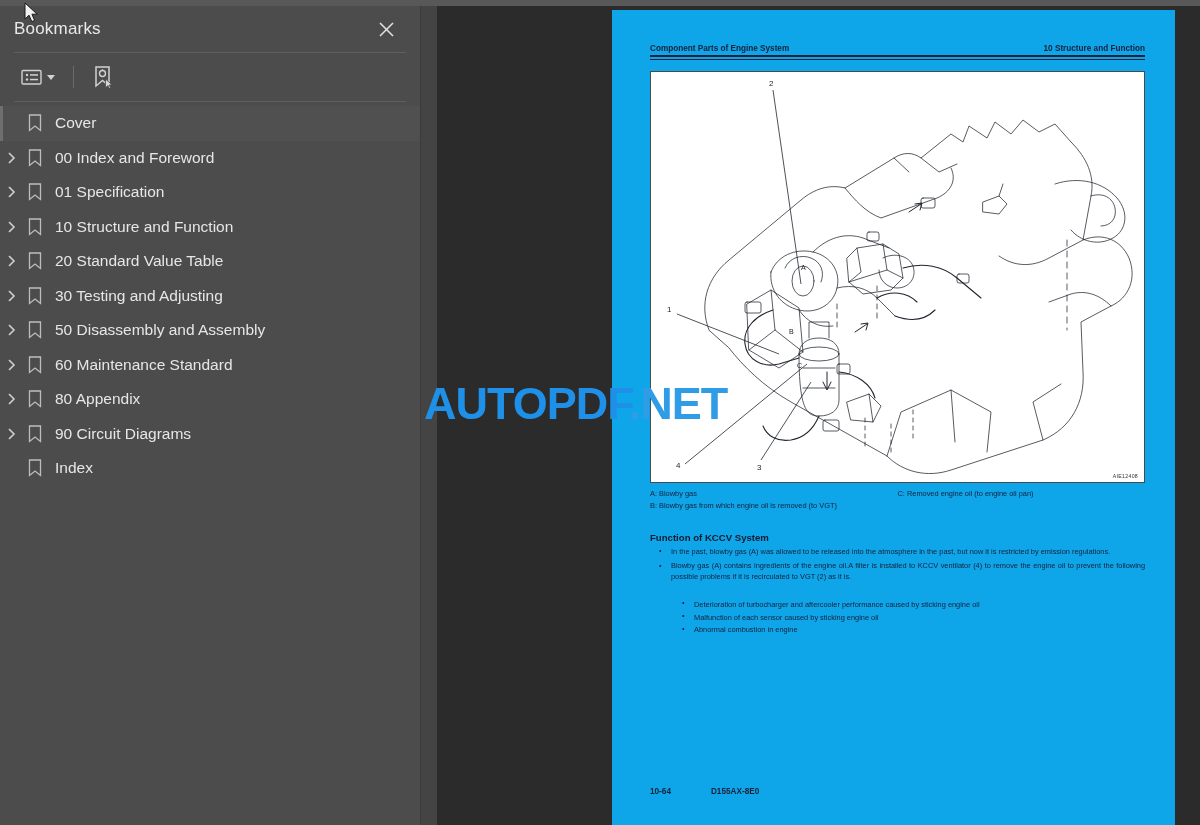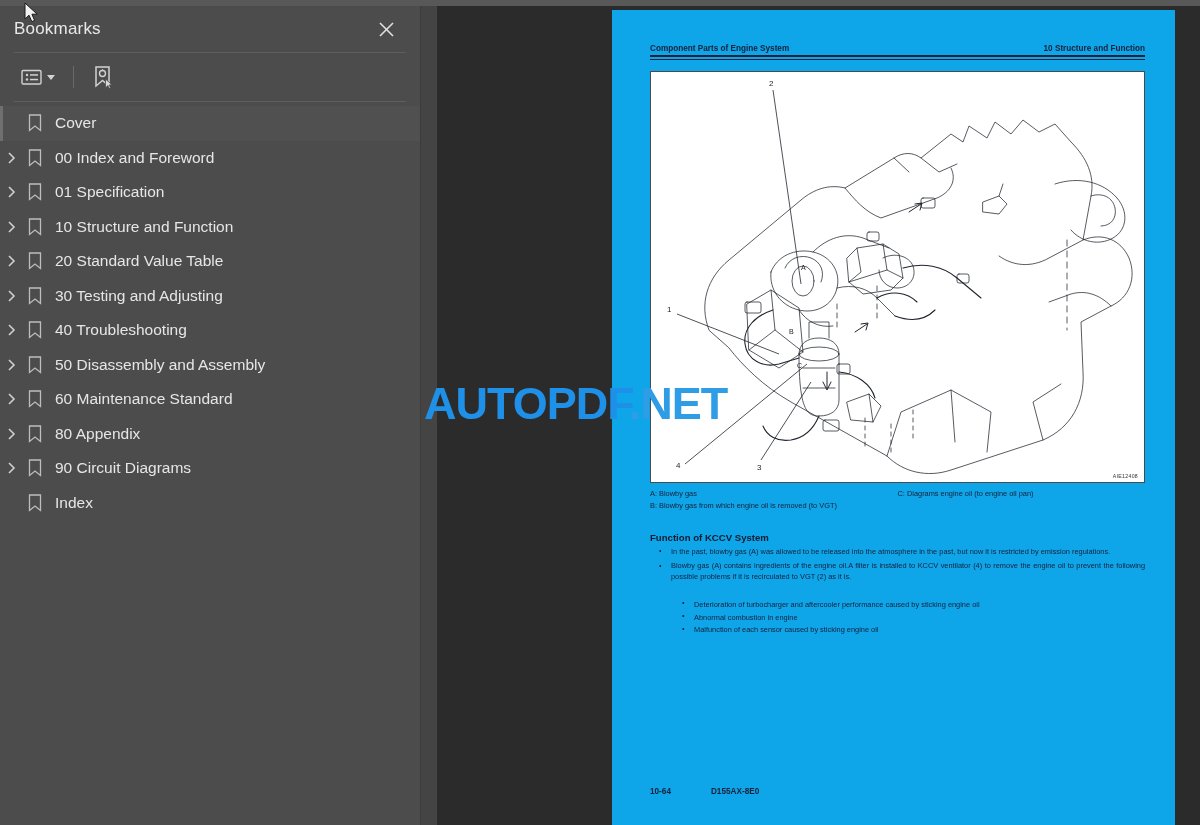--- a/index.html
+++ b/index.html
@@ -270,33 +270,20 @@
           <svg width="9" height="14" viewBox="0 0 9 14">
               <polyline points="2,2 7,7 2,12" fill="none" stroke="#cfcfcf" stroke-width="1.6"></polyline>
             </svg>
         </span>
         <span class="bm-ico">
           <svg width="14" height="18" viewBox="0 0 14 18">
               <path d="M1.5 1 H12.5 V16.5 L7 12 L1.5 16.5 Z" fill="none" stroke="#bdbdbd" stroke-width="1.3"></path>
             </svg>
         </span>
         <span class="bm-label">30 Testing and Adjusting</span>
-      </div>
-      <div class="bm-row">
-        <span class="bm-chev">
-          <svg width="9" height="14" viewBox="0 0 9 14">
-              <polyline points="2,2 7,7 2,12" fill="none" stroke="#cfcfcf" stroke-width="1.6"></polyline>
-            </svg>
-        </span>
-        <span class="bm-ico">
-          <svg width="14" height="18" viewBox="0 0 14 18">
-              <path d="M1.5 1 H12.5 V16.5 L7 12 L1.5 16.5 Z" fill="none" stroke="#bdbdbd" stroke-width="1.3"></path>
-            </svg>
-        </span>
-        <span class="bm-label">40 Troubleshooting</span>
       </div>
       <div class="bm-row">
         <span class="bm-chev">
           <svg width="9" height="14" viewBox="0 0 9 14">
               <polyline points="2,2 7,7 2,12" fill="none" stroke="#cfcfcf" stroke-width="1.6"></polyline>
             </svg>
         </span>
         <span class="bm-ico">
           <svg width="14" height="18" viewBox="0 0 14 18">
               <path d="M1.5 1 H12.5 V16.5 L7 12 L1.5 16.5 Z" fill="none" stroke="#bdbdbd" stroke-width="1.3"></path>
@@ -471,35 +458,35 @@
           <div class="fig-id">AIE12408</div>
         </div>
 
         <div class="legend">
           <div class="legend-grid">
             <div class="legend-col">
               <div class="legend-item">A: Blowby gas</div>
               <div class="legend-item hang">B: Blowby gas from which engine oil is removed (to VGT)</div>
             </div>
             <div class="legend-col">
-              <div class="legend-item">C: Diagrams engine oil (to engine oil pan)</div>
+              <div class="legend-item">C: Removed engine oil (to engine oil pan)</div>
             </div>
           </div>
           <div class="legend-spacer"></div>
         </div>
 
         <div class="sec-title">Function of KCCV System</div>
 
         <div class="bullets">
           <div class="bullet">In the past, blowby gas (A) was allowed to be released into the atmosphere in the past, but now it is restricted by emission regulations.</div>
           <div class="bullet">Blowby gas (A) contains ingredients of the engine oil.A filter is installed to KCCV ventilator (4) to remove the engine oil to prevent the following possible problems if it is recirculated to VGT (2) as it is.</div>
           <div class="subbullets">
             <div class="subbullet">Deterioration of turbocharger and aftercooler performance caused by sticking engine oil</div>
+            <div class="subbullet">Malfunction of each sensor caused by sticking engine oil</div>
             <div class="subbullet">Abnormal combustion in engine</div>
-            <div class="subbullet">Malfunction of each sensor caused by sticking engine oil</div>
           </div>
         </div>
 
       </div>
 
       <div class="pg-footer">
         <span>10-64</span>
         <span>D155AX-8E0</span>
       </div>
     </div>

